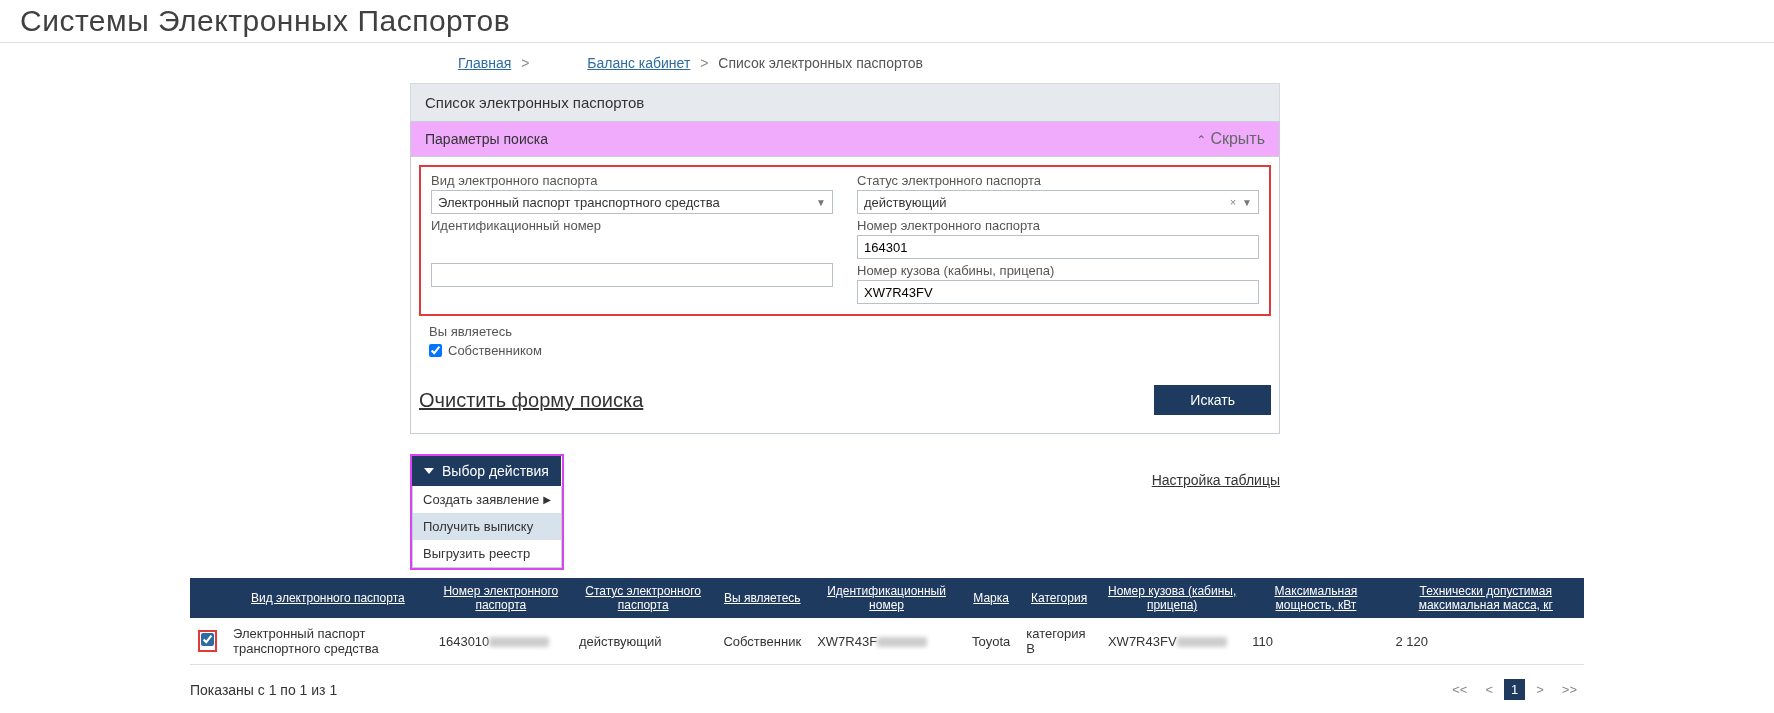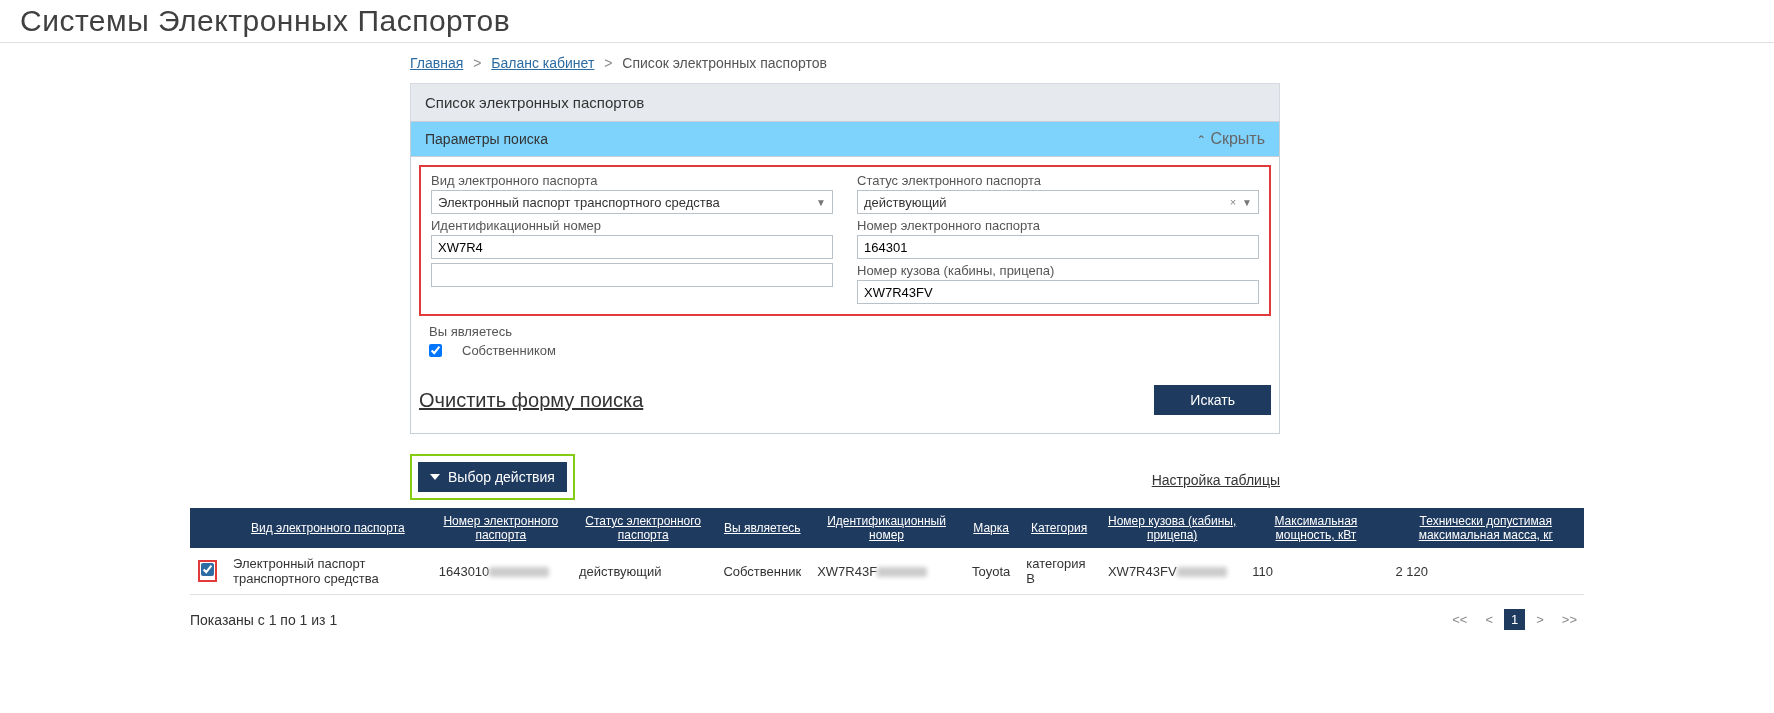--- a/index.html
+++ b/index.html
@@ -15,49 +15,49 @@
 .blurred { filter: blur(2px); display: inline-block; background: #ccc; color: #ccc; border-radius: 2px; vertical-align: middle; }
 .icon-gift { color: #d9534f; font-size: 18px; }
 .user-block { display: flex; align-items: center; gap: 6px; padding-left: 18px; border-left: 1px solid #e0e0e0; }
 .user-avatar { width: 24px; height: 24px; fill: #333; }
 .chevron-down { font-size: 12px; color: #666; }
 
 
 .main { max-width: 870px; margin: 0 auto 0 410px; }
 
 .breadcrumbs { padding: 12px 0; font-size: 14px; }
-.breadcrumbs a { color: #2d6ca2; text-decoration: underline; }
+.breadcrumbs a { color: #2d6ca2; text-decoration: underline; margin-left: 48px; }
 .breadcrumbs .sep { color: #888; margin: 0 6px; }
 .breadcrumbs .current { color: #555; }
 
 .panel-title { background: #e6eaee; padding: 10px 14px; font-size: 15px; border: 1px solid #d4dae0; border-bottom: none; }
-.filter-header { background: #7dd3fc; padding: 8px 14px; display: flex; justify-content: space-between; align-items: center; border: 1px solid #c7cfd6; border-bottom: none; font-size: 14px; }
+.filter-header { background: #f0abfc; padding: 8px 14px; display: flex; justify-content: space-between; align-items: center; border: 1px solid #c7cfd6; border-bottom: none; font-size: 14px; }
 .collapse-link { font-size: 16px; color: #666; cursor: pointer; }
 .collapse-link::before { content: "⌃"; font-size: 12px; margin-right: 4px; display: inline-block; }
 
 .filter-body { border: 1px solid #c7cfd6; padding: 8px; background: #fff; }
 .highlight-box { border: 2px solid #e03a3a; padding: 6px 10px 10px; }
 .form-grid { display: grid; grid-template-columns: 1fr 1fr; gap: 4px 24px; }
 .form-field label { display: block; font-size: 13px; color: #555; margin-bottom: 2px; }
 .form-field .control { width: 100%; border: 1px solid #b8c0c8; height: 24px; padding: 2px 6px; font-size: 13px; background: #fff; display: flex; align-items: center; justify-content: space-between; }
 .form-field input.control { }
 .select-control { cursor: pointer; }
 .select-caret { font-size: 10px; color: #777; }
 .select-clear { display: flex; gap: 6px; align-items: center; }
 
 .you-are { padding: 8px 0 0 10px; font-size: 13px; color: #555; }
-.you-are label { display: inline-flex; align-items: center; gap: 20px; margin-top: 4px; }
+.you-are label { display: inline-flex; align-items: center; gap: 6px; margin-top: 4px; }
 
 .filter-footer { display: flex; justify-content: space-between; align-items: center; padding: 14px 0 10px; border-top: 1px solid transparent; margin-top: 10px; }
 .clear-search { font-size: 20px; color: #333; text-decoration: underline; cursor: pointer; }
 .search-btn { background: #1e3a5f; color: #fff; border: none; padding: 7px 36px; font-size: 14px; cursor: pointer; }
 
 
 .actions-row { display: flex; justify-content: space-between; align-items: flex-start; margin-top: 20px; }
-.action-highlight { border: 2px solid #84cc16; padding: 6px; }
+.action-highlight { border: 2px solid #d946ef; }
 .action-dropdown { position: relative; }
 .action-btn { background: #1e3a5f; color: #fff; border: none; padding: 7px 12px; font-size: 14px; cursor: pointer; display: flex; align-items: center; gap: 8px; }
 .action-btn::before { content: ""; border-left: 5px solid transparent; border-right: 5px solid transparent; border-top: 6px solid #fff; }
 .action-menu { background: #fff; border: 1px solid #c7cfd6; border-top: none; min-width: 150px; }
 .action-menu-item { padding: 6px 10px; font-size: 13px; cursor: pointer; display: flex; justify-content: space-between; align-items: center; }
 .action-menu-item.hover { background: #d8e2ec; }
 .table-settings { font-size: 14px; color: #333; text-decoration: underline; cursor: pointer; margin-top: 18px; }
 
 
 .table-wrap { margin: 8px 190px 0 190px; }
@@ -111,21 +111,20 @@
           <div class="control select-control">
             <span>действующий</span>
             <span class="select-clear">
               <span style="color:#888;font-size:11px;">×</span>
               <span class="select-caret">▼</span>
             </span>
           </div>
         </div>
         <div class="form-field">
           <label>Идентификационный номер</label>
-          <input class="control" value="XW7R4" style="">
         </div>
         <div class="form-field">
           <label>Номер электронного паспорта</label>
           <input class="control" value="164301" style="">
         </div>
         <div class="form-field">
           <input class="control" value="" style="">
         </div>
         <div class="form-field">
           <label>Номер кузова (кабины, прицепа)</label>
@@ -146,20 +145,28 @@
       <button class="search-btn">Искать</button>
     </div>
   </div>
 
   <div class="actions-row">
     <div class="action-highlight">
       <div class="action-dropdown">
         <button class="action-btn">
           <span>Выбор действия</span>
         </button>
+        <div class="action-menu">
+          <div class="action-menu-item">
+            <span>Создать заявление</span>
+            <span style="font-size:10px;">▶</span>
+          </div>
+          <div class="action-menu-item hover">Получить выписку</div>
+          <div class="action-menu-item">Выгрузить реестр</div>
+        </div>
       </div>
     </div>
     <span class="table-settings">Настройка таблицы</span>
   </div>
 </div>
 
 <div class="table-wrap">
   <table class="ptable">
     <thead>
       <tr>

